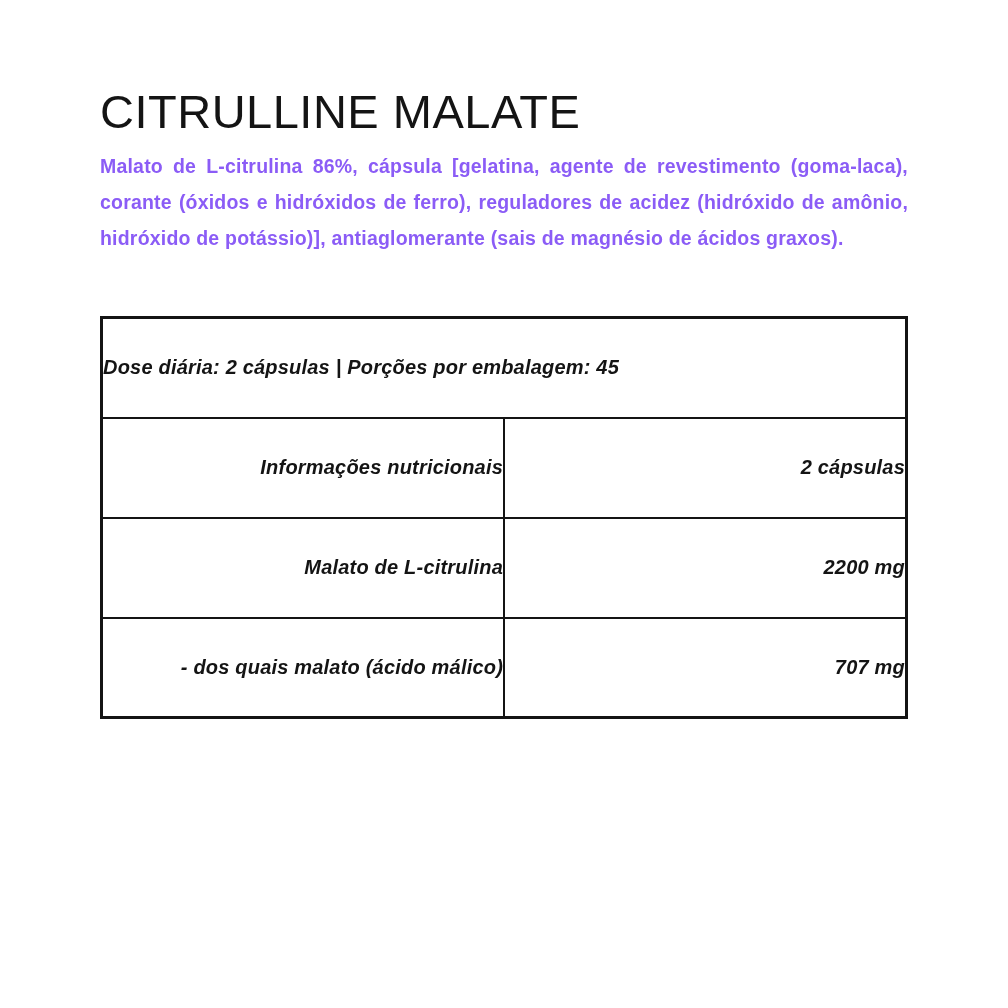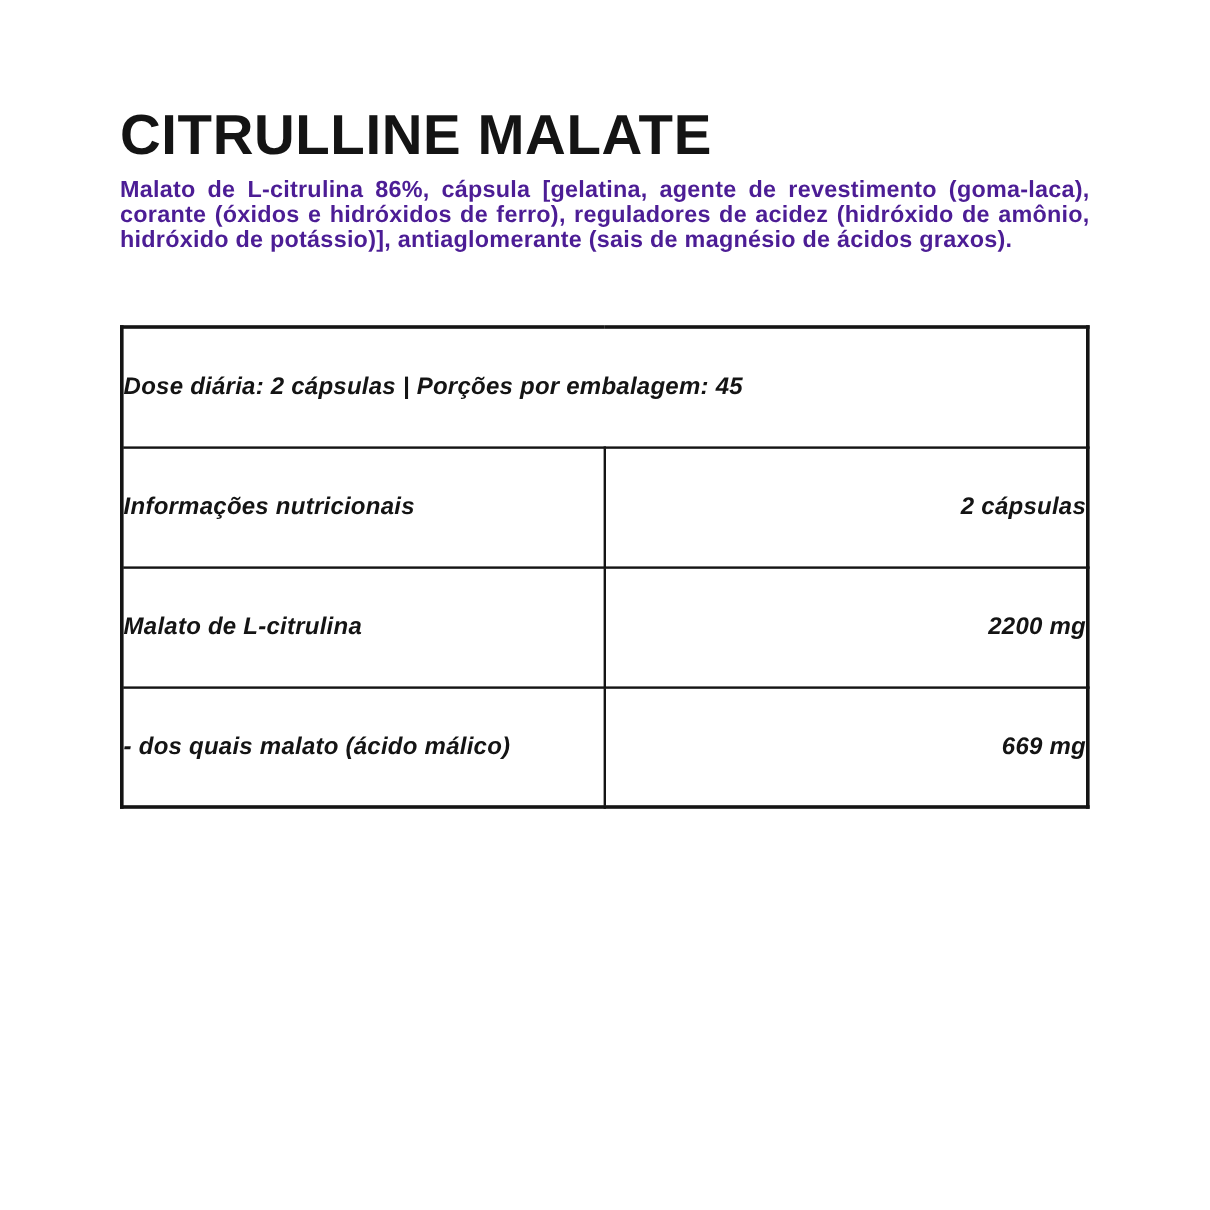--- a/index.html
+++ b/index.html
@@ -19,53 +19,53 @@
   .label {
     position: absolute;
     left: 100px;
     top: 0;
     width: 808px;
   }
   .product-title {
     margin: 86px 0 0 0;
     font-size: 47px;
     line-height: 52px;
-    font-weight: 700;
+    font-weight: 400;
     letter-spacing: 0.5px;
     color: #141414;
   }
   .desc {
     margin: 10px 0 0 0;
     font-size: 19.5px;
-    line-height: 21px;
+    line-height: 36px;
     font-weight: 700;
     letter-spacing: 0.2px;
     text-align: justify;
-    color: #4c1d95;
+    color: #8b5cf6;
   }
   table.nutrition {
     margin-top: 60px;
     width: 808px;
     border-collapse: collapse;
     table-layout: fixed;
     border: 3px solid #141414;
   }
   table.nutrition td {
     border: 2px solid #141414;
     height: 100px;
     vertical-align: middle;
     font-size: 20px;
     font-weight: 700;
     letter-spacing: 0.2px;
     color: #141414;
     padding: 0;
     font-style: italic;
   }
   td.cell-label {
-    text-align: left;
+    text-align: right;
     padding-left: 10px;
     width: 50%;
   }
   td.cell-value {
     text-align: right;
     width: 50%;
   }
   td.serving-cell {
     text-align: left;
     padding-left: 10px;
@@ -89,18 +89,18 @@
       <tr>
         <td class="cell-label">Informações nutricionais</td>
         <td class="cell-value">2 cápsulas</td>
       </tr>
       <tr>
         <td class="cell-label">Malato de L-citrulina</td>
         <td class="cell-value">2200 mg</td>
       </tr>
       <tr>
         <td class="cell-label">- dos quais malato (ácido málico)</td>
-        <td class="cell-value">669 mg</td>
+        <td class="cell-value">707 mg</td>
       </tr>
     </tbody>
   </table>
 
 </div>
 
 </body></html>

